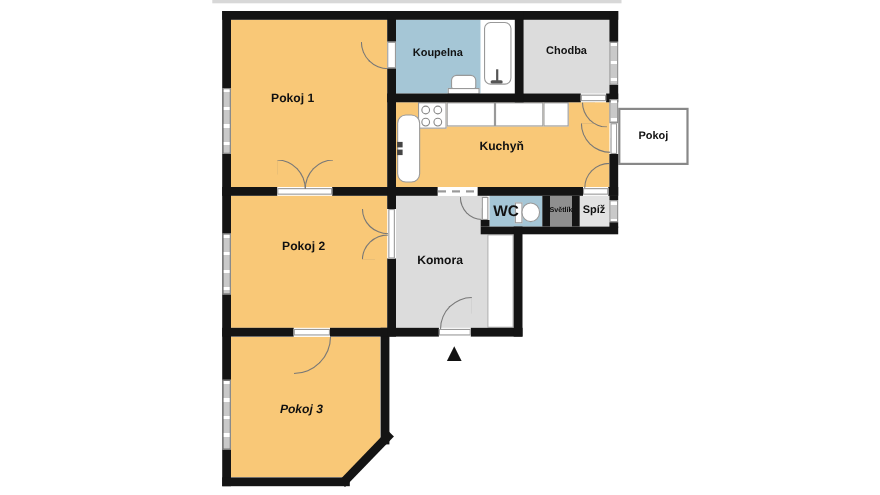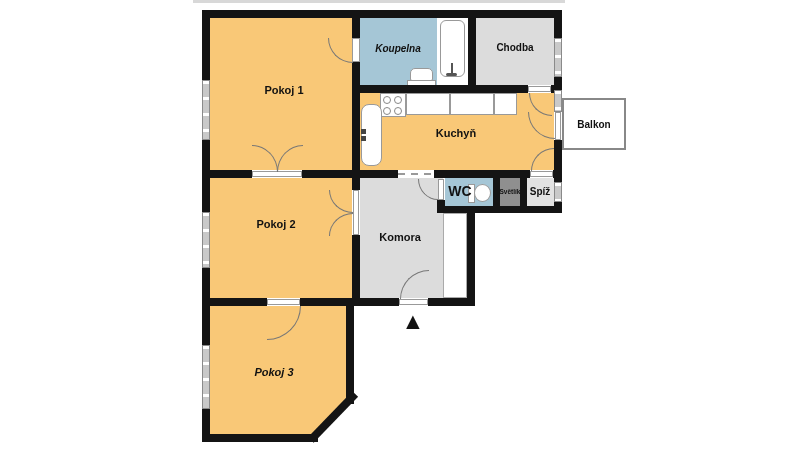--- a/index.html
+++ b/index.html
@@ -158,27 +158,27 @@
 
   <div class="leaf" style="left:555px;top:112px;width:6px;height:28px;"></div>
   <div class="arc hinge-tr" style="left:528px;top:112px;width:26px;height:26px;"></div>
 
   <div class="leaf" style="left:530px;top:171px;width:23px;height:6px;"></div>
   <div class="arc hinge-br" style="left:531px;top:148px;width:22px;height:22px;"></div>
 
   <div class="dash" style="left:398px;top:170px;width:36px;height:8px;"></div>
   <div class="dashline" style="left:398px;top:173px;width:36px;"></div>
 
-  <span class="lbl" style="left:284px;top:90px;">Pokoj 1</span>
+  <span class="lbl" style="left:266px;top:90px;">Pokoj 1</span>
   <span class="lbl" style="left:276px;top:224px;">Pokoj 2</span>
   <span class="lbl" style="left:274px;top:372px;font-style:italic;">Pokoj 3</span>
-  <span class="lbl s3" style="left:398px;top:48px;font-style:italic;">Koupelna</span>
+  <span class="lbl s3" style="left:398px;top:48px;">Koupelna</span>
   <span class="lbl s3" style="left:515px;top:47px;">Chodba</span>
   <span class="lbl" style="left:456px;top:133px;">Kuchyň</span>
-  <span class="lbl s3" style="left:594px;top:124px;">Balkon</span>
+  <span class="lbl s3" style="left:594px;top:124px;">Pokoj</span>
   <span class="lbl sm" style="left:460px;top:191px;">WC</span>
   <span class="lbl xs" style="left:510px;top:191px;">Světlík</span>
   <span class="lbl s2" style="left:540px;top:191px;">Spíž</span>
   <span class="lbl" style="left:400px;top:237px;">Komora</span>
 
   <span id="entr-arrow" style="left:413px;top:321px;">▲</span>
 
 </div>
 
 </body></html>

